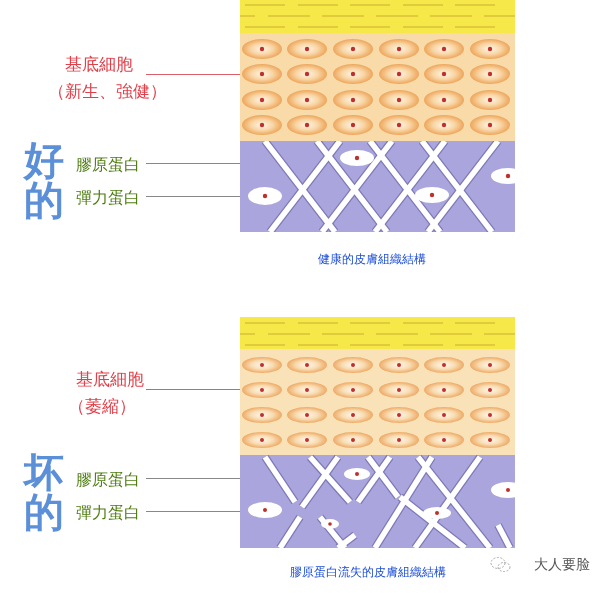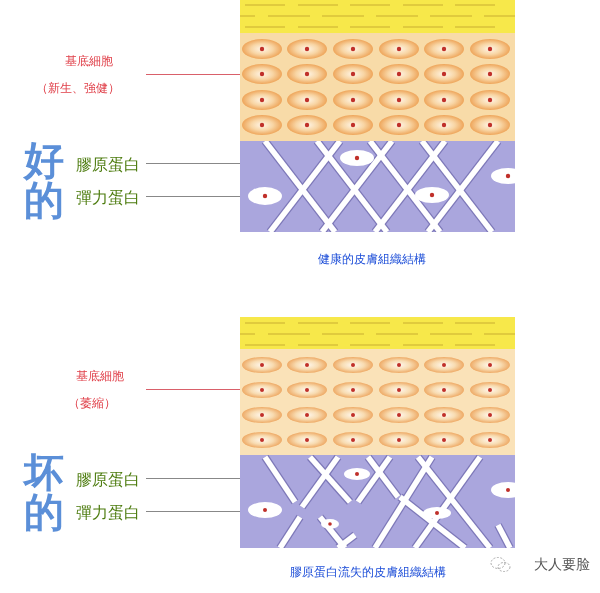--- a/index.html
+++ b/index.html
@@ -1,31 +1,31 @@
 <!DOCTYPE html>
 <html><head>
 <meta charset="utf-8">
 <style>
   html,body{margin:0;padding:0;background:#ffffff;}
   body{width:600px;height:593px;position:relative;overflow:hidden;font-family:"DejaVu Sans",sans-serif;}
   .abs{position:absolute;}
   .big{color:#5b8fd8;font-weight:bold;font-size:40px;line-height:40px;}
-  .red-label{color:#e0404a;font-size:12px;white-space:nowrap;}
+  .red-label{color:#e0404a;font-size:17px;white-space:nowrap;}
   .gray-label{color:#4d7c0f;font-size:16px;white-space:nowrap;}
   .caption{color:#1d4ed8;font-size:12px;white-space:nowrap;}
   .leader{position:absolute;height:1px;}
   .panel{position:absolute;left:240px;width:275px;overflow:hidden;}
   .watermark{color:#555;font-size:14px;white-space:nowrap;}
 </style>
 </head>
 <body>
 
 <div>
   <div class="abs red-label" style="left:65px;top:53px;">基底細胞</div>
-  <div class="abs red-label" style="left:36px;top:80px;">（新生、強健）</div>
+  <div class="abs red-label" style="left:48px;top:80px;">（新生、強健）</div>
   <div class="leader" style="left:146px;top:74px;width:112px;background:#d9606a;"></div>
 
   <div class="abs big" style="left:24px;top:140px;">好</div>
   <div class="abs big" style="left:24px;top:180px;">的</div>
 
   <div class="abs gray-label" style="left:76px;top:155px;">膠原蛋白</div>
   <div class="leader" style="left:146px;top:163px;width:140px;background:#888;"></div>
   <div class="abs gray-label" style="left:76px;top:188px;">彈力蛋白</div>
   <div class="leader" style="left:146px;top:196px;width:110px;background:#888;"></div>
 

